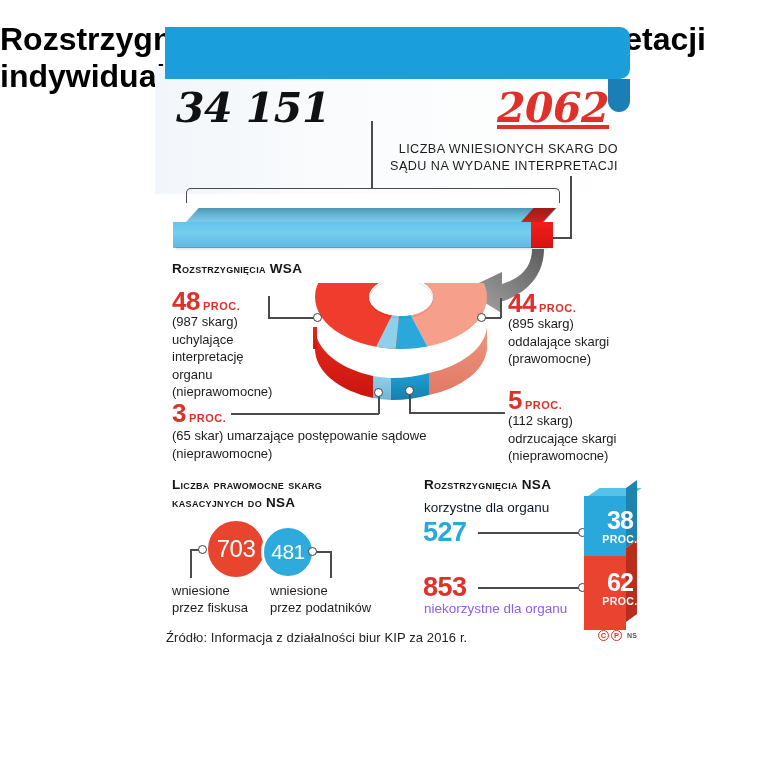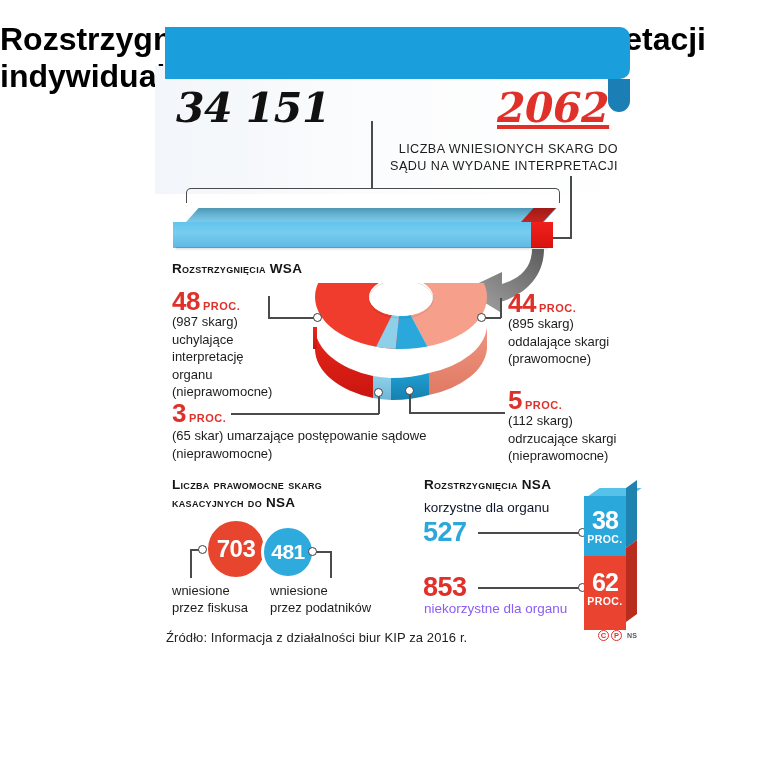--- a/index.html
+++ b/index.html
@@ -99,21 +99,21 @@
     font-family:"Liberation Sans",sans-serif;font-weight:bold;font-size:11px;
     color:#e0302a;font-variant:small-caps;letter-spacing:.5px;margin-left:3px;
   }
   .desc{
     position:absolute;font-size:13px;line-height:17.5px;color:#1d1d1d;
   }
 
   
   .circ{
     position:absolute;border-radius:50%;display:flex;align-items:center;
-    justify-content:center;color:#fff;font-weight:bold;
+    justify-content:center;color:#fff;font-weight:normal;
     font-family:"Liberation Sans",sans-serif;border:3px solid #fff;
     box-sizing:border-box;
   }
   .circ.red{left:205px;top:518px;width:62px;height:62px;background:#e8452f;
     font-size:24px;letter-spacing:-.5px;}
   .circ.blue{left:261px;top:525px;width:54px;height:54px;background:#2eaadc;
     font-size:21px;letter-spacing:-.5px;}
 
   
   .bar-blue{position:absolute;left:584px;top:496px;width:42px;height:60px;background:#2aa8dc;}
@@ -122,21 +122,21 @@
     position:absolute;left:626px;top:488px;width:11px;height:60px;
     background:#1e83ae;transform:skewY(-36deg);transform-origin:top left;}
   .bar-side-red{
     position:absolute;left:626px;top:548px;width:11px;height:74px;
     background:#b82d1d;transform:skewY(-36deg);transform-origin:top left;}
   .bar-top{
     position:absolute;left:584px;top:488px;width:42px;height:11px;
     background:#56c2ea;transform:skewX(-55deg);transform-origin:bottom left;}
   .barlabel{
     position:absolute;color:#fff;font-family:"Liberation Sans",sans-serif;
-    font-weight:bold;text-align:center;width:42px;
+    font-weight:bold;text-align:center;width:42px;padding-left:15px;
   }
   .barlabel .bn{display:block;font-size:25px;line-height:25px;letter-spacing:-1px;}
   .barlabel .bu{display:block;font-size:10.5px;line-height:12px;font-variant:small-caps;letter-spacing:.4px;}
 
   .nsa-num{
     position:absolute;font-family:"Liberation Sans",sans-serif;font-weight:bold;
     font-size:27px;letter-spacing:-.5px;
   }
   .nsa-cap{position:absolute;font-size:13.5px;color:#8b5cf6;}
 

